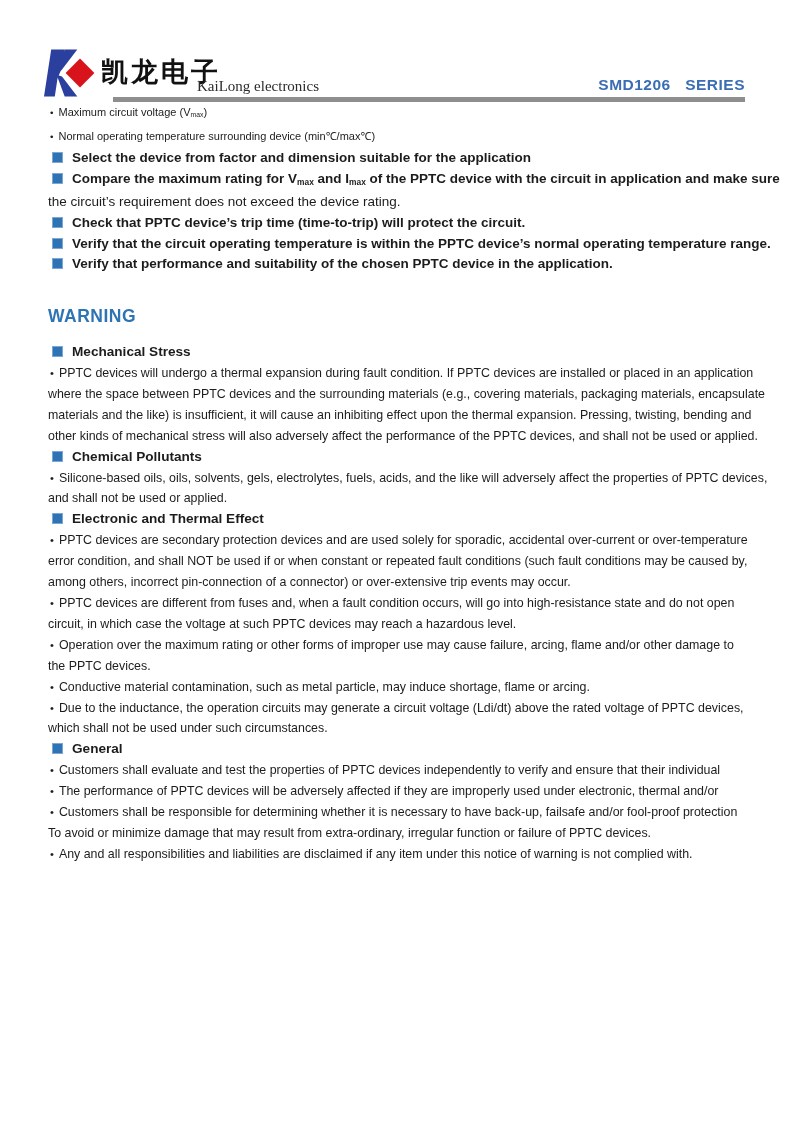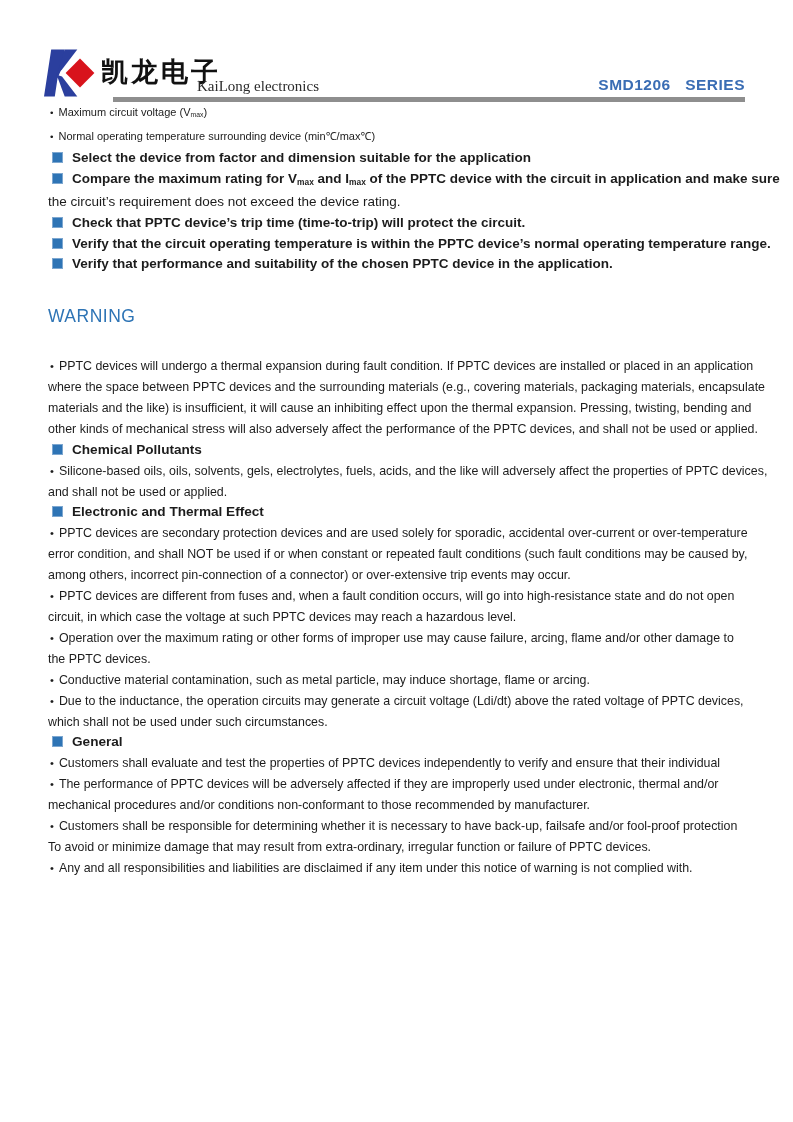--- a/index.html
+++ b/index.html
@@ -42,22 +42,22 @@
   .line.b-sq { padding-left:4px;font-weight:bold; }
   .line.b-dot { padding-left:2px; }
   .sqb {
     display:inline-block; width:11px; height:11px;
     background:#2e74b5; border:1px solid #7da7d0;
     margin-right:9px; vertical-align:-1px;
   }
   .dotb { margin-right:5px; font-size:0.9em; }
   sub { font-size:0.62em; vertical-align:-0.18em; }
   .warning-heading {
-    margin:31px 0 29px 0;
-    font-size:17.5px; font-weight:normal; color:#2e74b5;
+    margin:31px 0 15px 0;
+    font-size:17.5px; font-weight:bold; color:#2e74b5;
     letter-spacing:0.5px;
   }
   
   .footer {
     position:absolute; left:48px; right:81px; top:1036px;
     display:flex; justify-content:space-between;
     font-size:13.5px; color:#5585c2;
   }
   .footer a { color:#000000; text-decoration:none; }
 </style>
@@ -83,20 +83,21 @@
         <div class="line b-dot small"><span class="dotb">•</span><span><span>Normal operating temperature surrounding device (min℃/max℃)</span></span></div>
         <div class="line b-sq"><span class="sqb"></span><span><span>Select the device from factor and dimension suitable for the application</span></span></div>
         <div class="line b-sq"><span class="sqb"></span><span><span>Compare the maximum rating for V</span><sub>max</sub><span> and I</span><sub>max</sub><span> of the PPTC device with the circuit in application and make sure</span></span></div>
         <div class="line b-none"><span><span>the circuit’s requirement does not exceed the device rating.</span></span></div>
         <div class="line b-sq"><span class="sqb"></span><span><span>Check that PPTC device’s trip time (time-to-trip) will protect the circuit.</span></span></div>
         <div class="line b-sq"><span class="sqb"></span><span><span>Verify that the circuit operating temperature is within the PPTC device’s normal operating temperature range.</span></span></div>
         <div class="line b-sq"><span class="sqb"></span><span><span>Verify that performance and suitability of the chosen PPTC device in the application.</span></span></div>
       </div>
     <div class="warning-heading">WARNING</div>
     <div class="warning-body">
+        <div class="line b-sq subhead"><span class="sqb"></span><span><span>Mechanical Stress</span></span></div>
         <div class="line b-dot"><span class="dotb">•</span><span><span>PPTC devices will undergo a thermal expansion during fault condition. If PPTC devices are installed or placed in an application</span></span></div>
         <div class="line b-none"><span><span>where the space between PPTC devices and the surrounding materials (e.g., covering materials, packaging materials, encapsulate</span></span></div>
         <div class="line b-none"><span><span>materials and the like) is insufficient, it will cause an inhibiting effect upon the thermal expansion. Pressing, twisting, bending and</span></span></div>
         <div class="line b-none"><span><span>other kinds of mechanical stress will also adversely affect the performance of the PPTC devices, and shall not be used or applied.</span></span></div>
         <div class="line b-sq subhead"><span class="sqb"></span><span><span>Chemical Pollutants</span></span></div>
         <div class="line b-dot"><span class="dotb">•</span><span><span>Silicone-based oils, oils, solvents, gels, electrolytes, fuels, acids, and the like will adversely affect the properties of PPTC devices,</span></span></div>
         <div class="line b-none"><span><span>and shall not be used or applied.</span></span></div>
         <div class="line b-sq subhead"><span class="sqb"></span><span><span>Electronic and Thermal Effect</span></span></div>
         <div class="line b-dot"><span class="dotb">•</span><span><span>PPTC devices are secondary protection devices and are used solely for sporadic, accidental over-current or over-temperature</span></span></div>
         <div class="line b-none"><span><span>error condition, and shall NOT be used if or when constant or repeated fault conditions (such fault conditions may be caused by,</span></span></div>
@@ -104,21 +105,20 @@
         <div class="line b-dot"><span class="dotb">•</span><span><span>PPTC devices are different from fuses and, when a fault condition occurs, will go into high-resistance state and do not open</span></span></div>
         <div class="line b-none"><span><span>circuit, in which case the voltage at such PPTC devices may reach a hazardous level.</span></span></div>
         <div class="line b-dot"><span class="dotb">•</span><span><span>Operation over the maximum rating or other forms of improper use may cause failure, arcing, flame and/or other damage to</span></span></div>
         <div class="line b-none"><span><span>the PPTC devices.</span></span></div>
         <div class="line b-dot"><span class="dotb">•</span><span><span>Conductive material contamination, such as metal particle, may induce shortage, flame or arcing.</span></span></div>
         <div class="line b-dot"><span class="dotb">•</span><span><span>Due to the inductance, the operation circuits may generate a circuit voltage (Ldi/dt) above the rated voltage of PPTC devices,</span></span></div>
         <div class="line b-none"><span><span>which shall not be used under such circumstances.</span></span></div>
         <div class="line b-sq subhead"><span class="sqb"></span><span><span>General</span></span></div>
         <div class="line b-dot"><span class="dotb">•</span><span><span>Customers shall evaluate and test the properties of PPTC devices independently to verify and ensure that their individual</span></span></div>
         <div class="line b-dot"><span class="dotb">•</span><span><span>The performance of PPTC devices will be adversely affected if they are improperly used under electronic, thermal and/or</span></span></div>
-        <div class="line b-none"><span><span>mechanical procedures and/or conditions non-conformant to those recommended by manufacturer.</span></span></div>
         <div class="line b-dot"><span class="dotb">•</span><span><span>Customers shall be responsible for determining whether it is necessary to have back-up, failsafe and/or fool-proof protection</span></span></div>
         <div class="line b-none"><span><span>To avoid or minimize damage that may result from extra-ordinary, irregular function or failure of PPTC devices.</span></span></div>
         <div class="line b-dot"><span class="dotb">•</span><span><span>Any and all responsibilities and liabilities are disclaimed if any item under this notice of warning is not complied with.</span></span></div>
       </div>
   </div>
 
   <div class="footer">
     <span>Revision：</span>
     <a href="#">http://www.cattle-ptc.com</a>
   </div>

